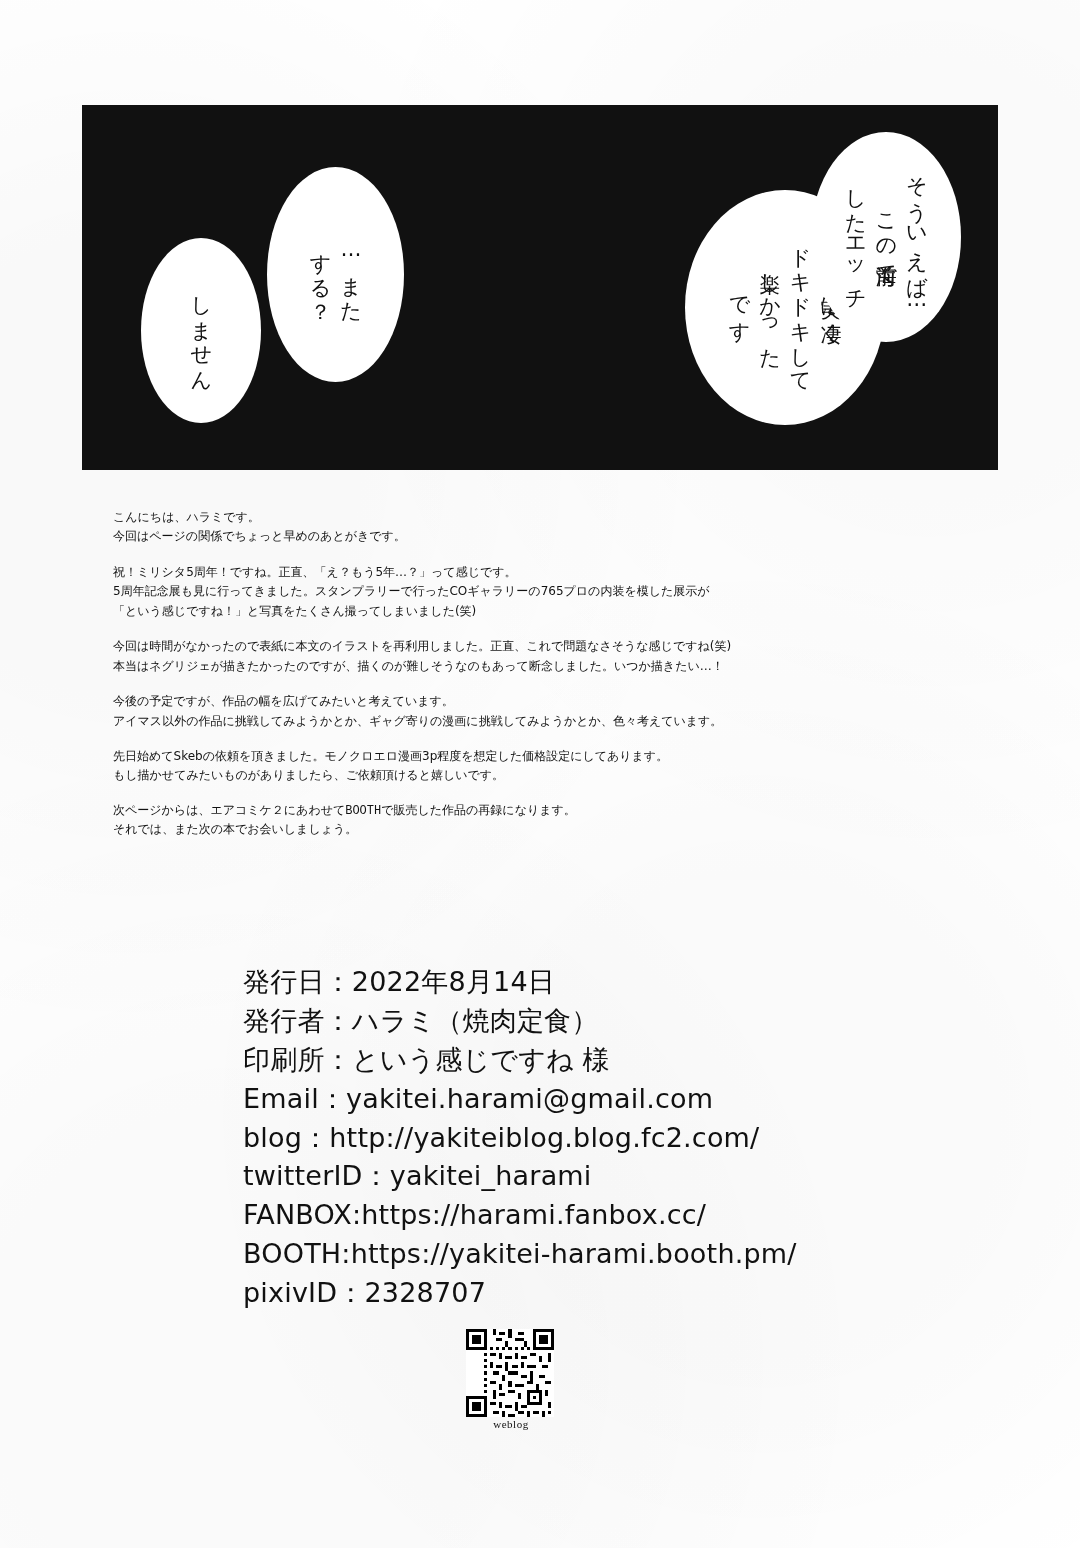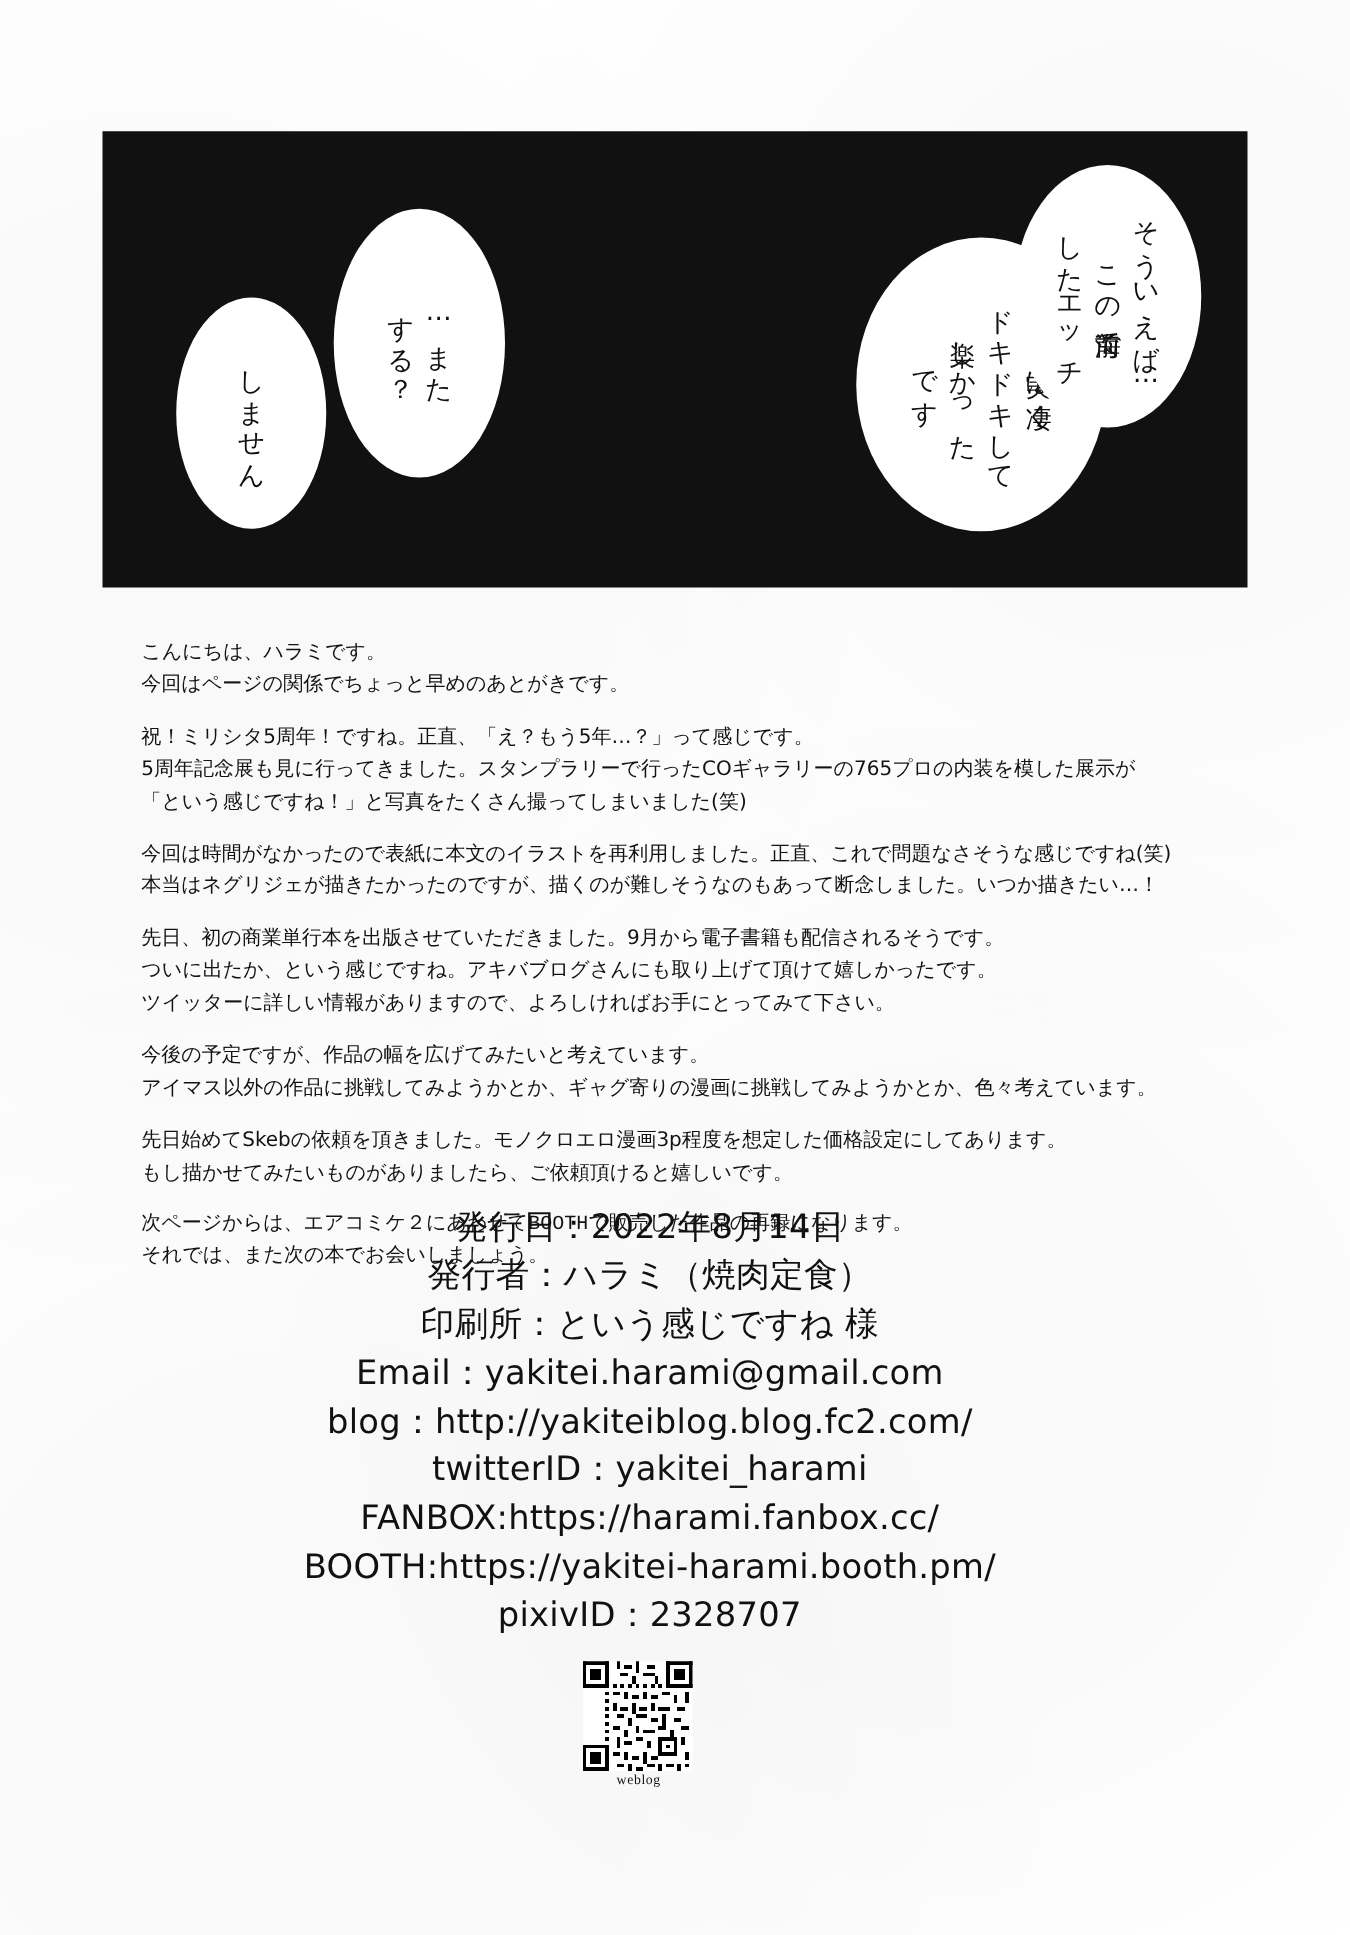--- a/index.html
+++ b/index.html
@@ -65,41 +65,41 @@
   .b3 { left: 603px; top: 85px;  width: 200px; height: 235px; }
   .b4 { left: 729px; top: 27px;  width: 150px; height: 210px; }
 
   
   .afterword {
     position: absolute;
     left: 113px;
     top: 508px;
     width: 860px;
     font-family: "DejaVu Sans", sans-serif;
-    font-size: 16px;
+    font-size: 12px;
     line-height: 1.62;
     color: #121212;
   }
   .afterword p {
     margin: 0 0 16px 0;
   }
   .afterword p:last-child { margin-bottom: 4px; font-family: Liberation Mono, monospace; }
 
   
   .colophon {
     position: absolute;
     left: 243px;
     top: 963px;
     font-family: "DejaVu Sans", sans-serif;
     font-size: 27px;
     line-height: 1.44;
     color: #111111;
     letter-spacing: 0.2px;
   }
-  .colophon div { white-space: pre; text-align: center; }
+  .colophon div { white-space: pre; }
 
   
   .qr-wrap {
     position: absolute;
     left: 466px;
     top: 1329px;
     width: 90px;
     text-align: center;
   }
   .qr {
@@ -142,23 +142,20 @@
 </div>
 
 <div class="afterword">
   <p style="white-space: pre-line;">こんにちは、ハラミです。
 今回はページの関係でちょっと早めのあとがきです。</p>
   <p style="white-space: pre-line;">祝！ミリシタ5周年！ですね。正直、「え？もう5年…？」って感じです。
 5周年記念展も見に行ってきました。スタンプラリーで行ったCOギャラリーの765プロの内装を模した展示が
 「という感じですね！」と写真をたくさん撮ってしまいました(笑)</p>
   <p style="white-space: pre-line;">今回は時間がなかったので表紙に本文のイラストを再利用しました。正直、これで問題なさそうな感じですね(笑)
 本当はネグリジェが描きたかったのですが、描くのが難しそうなのもあって断念しました。いつか描きたい…！</p>
-  <p style="white-space: pre-line;">先日、初の商業単行本を出版させていただきました。9月から電子書籍も配信されるそうです。
-ついに出たか、という感じですね。アキバブログさんにも取り上げて頂けて嬉しかったです。
-ツイッターに詳しい情報がありますので、よろしければお手にとってみて下さい。</p>
   <p style="white-space: pre-line;">今後の予定ですが、作品の幅を広げてみたいと考えています。
 アイマス以外の作品に挑戦してみようかとか、ギャグ寄りの漫画に挑戦してみようかとか、色々考えています。</p>
   <p style="white-space: pre-line;">先日始めてSkebの依頼を頂きました。モノクロエロ漫画3p程度を想定した価格設定にしてあります。
 もし描かせてみたいものがありましたら、ご依頼頂けると嬉しいです。</p>
   <p style="white-space: pre-line;">次ページからは、エアコミケ２にあわせてBOOTHで販売した作品の再録になります。
 それでは、また次の本でお会いしましょう。</p>
 </div>
 
 <div class="colophon">
   <div>発行日：2022年8月14日</div>

